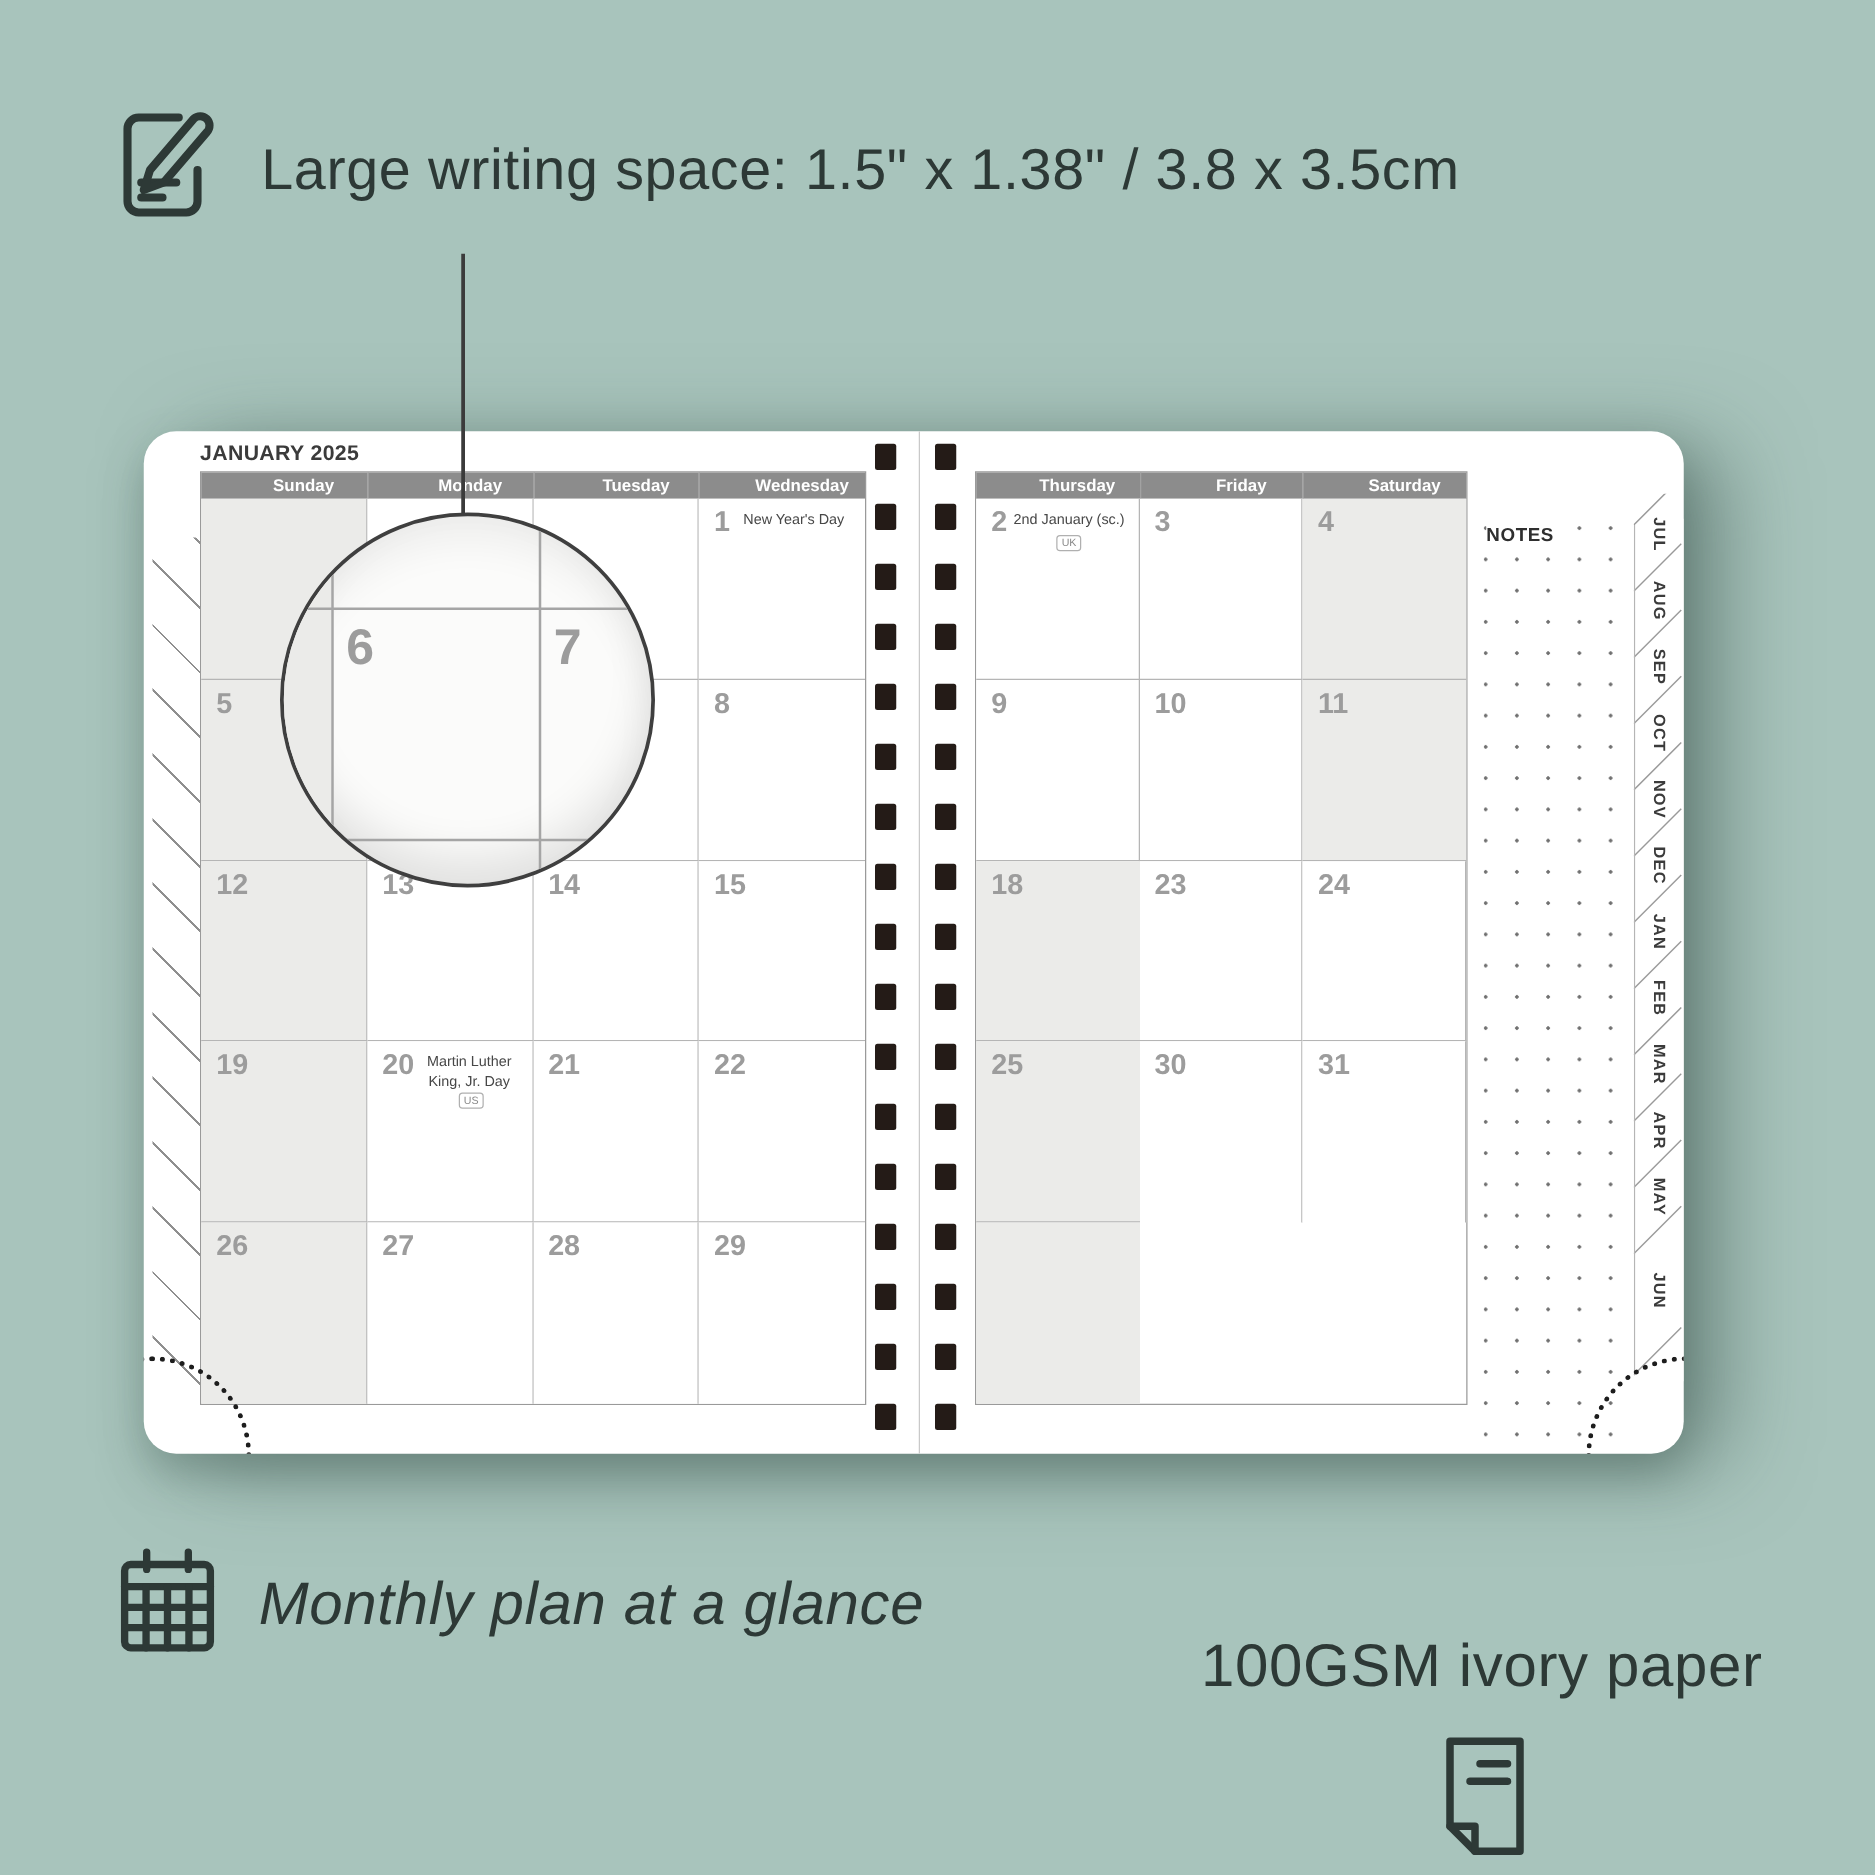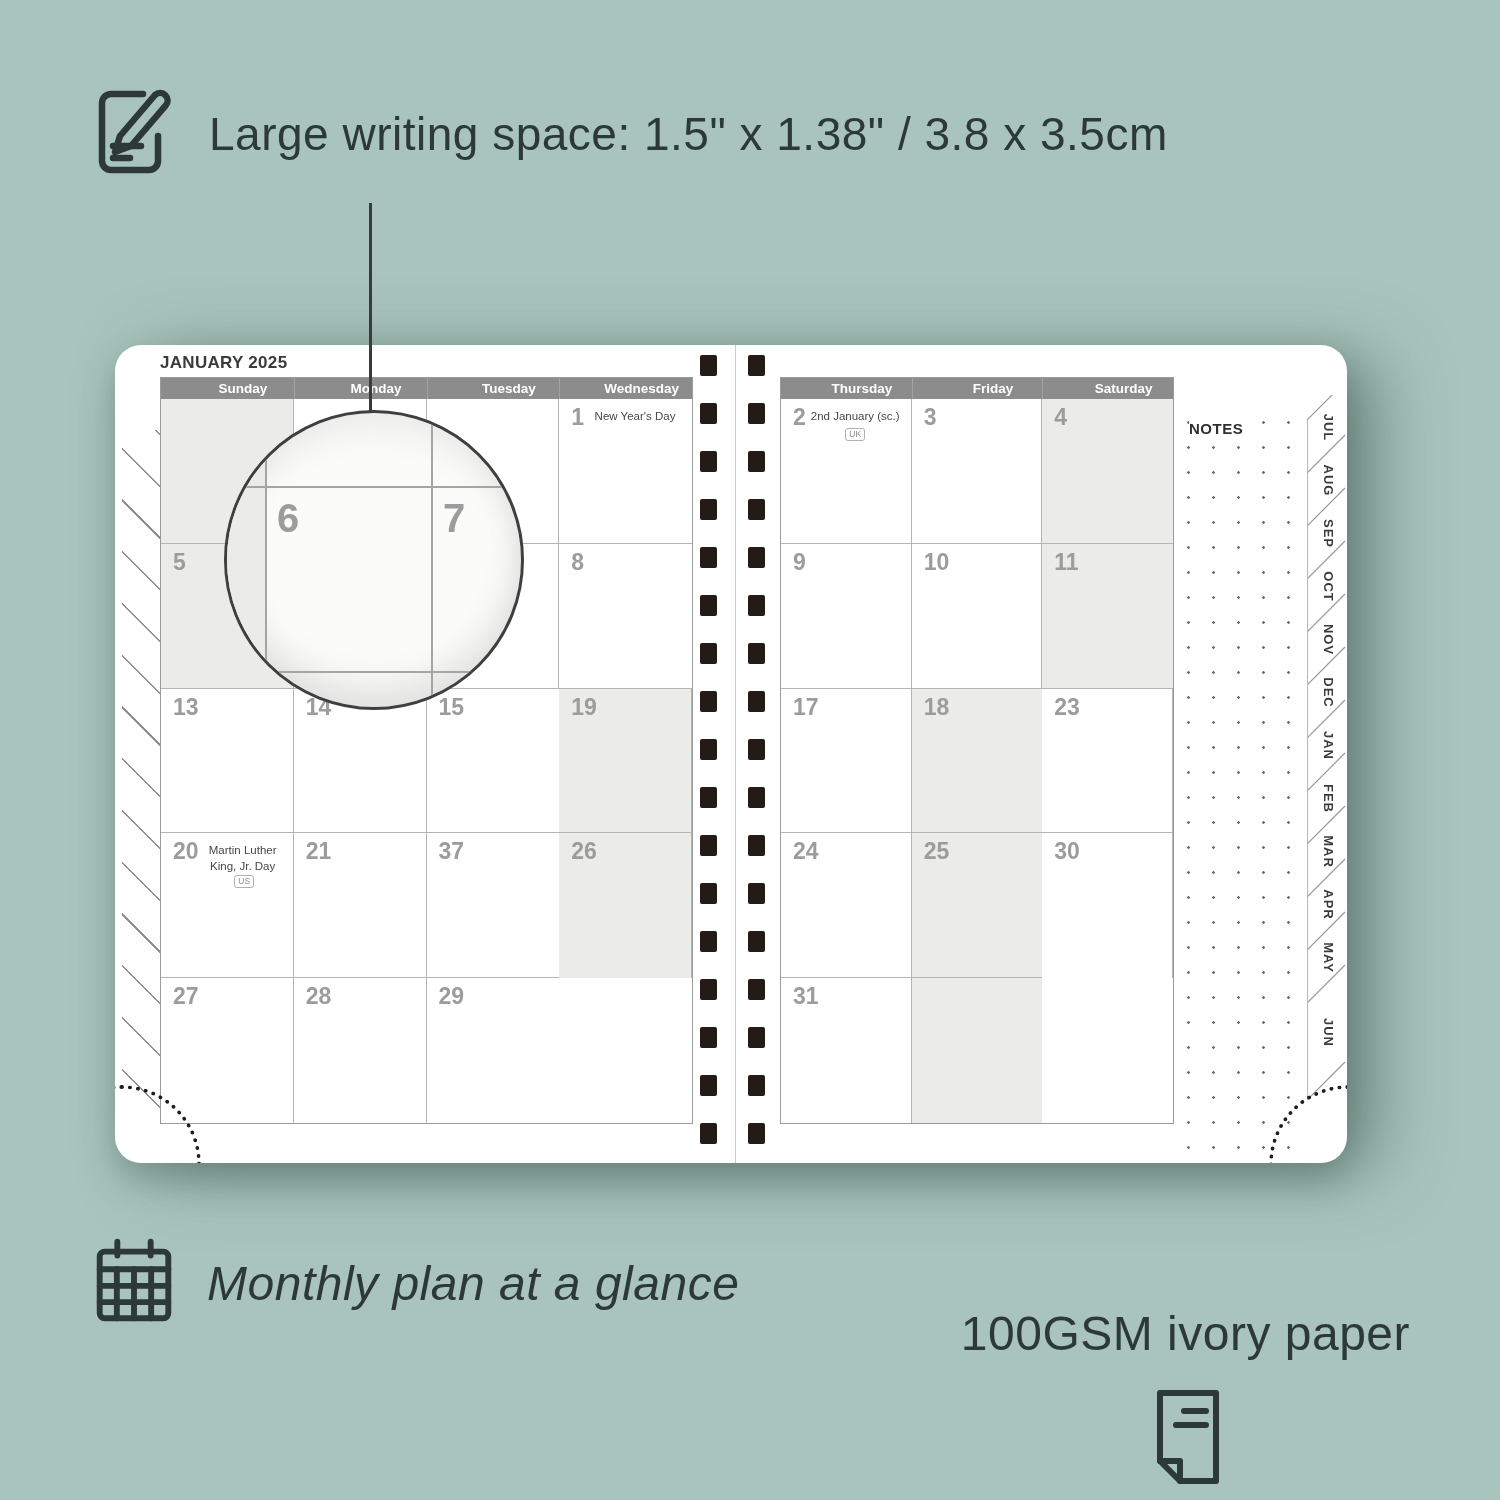--- a/index.html
+++ b/index.html
@@ -106,41 +106,44 @@
         </div>
         <div class="cal-cell">
           <span class="date">6</span>
         </div>
         <div class="cal-cell">
           <span class="date">7</span>
         </div>
         <div class="cal-cell no-r">
           <span class="date">8</span>
         </div>
+        <div class="cal-cell shaded">
+          <span class="date">12</span>
+        </div>
         <div class="cal-cell">
           <span class="date">13</span>
         </div>
         <div class="cal-cell">
           <span class="date">14</span>
         </div>
         <div class="cal-cell no-r">
           <span class="date">15</span>
         </div>
         <div class="cal-cell shaded">
           <span class="date">19</span>
         </div>
         <div class="cal-cell">
           <span class="date">20</span>
           <div class="holiday"><span>Martin Luther King, Jr. Day</span><span class="badge">US</span></div>
         </div>
         <div class="cal-cell">
           <span class="date">21</span>
         </div>
         <div class="cal-cell no-r">
-          <span class="date">37</span>
+          <span class="date">22</span>
         </div>
         <div class="cal-cell shaded no-b">
           <span class="date">26</span>
         </div>
         <div class="cal-cell no-b">
           <span class="date">27</span>
         </div>
         <div class="cal-cell no-b">
           <span class="date">28</span>
         </div>
@@ -163,23 +166,20 @@
           <span class="date">4</span>
         </div>
         <div class="cal-cell">
           <span class="date">9</span>
         </div>
         <div class="cal-cell">
           <span class="date">10</span>
         </div>
         <div class="cal-cell shaded no-r">
           <span class="date">11</span>
-        </div>
-        <div class="cal-cell">
-          <span class="date">17</span>
         </div>
         <div class="cal-cell shaded no-r">
           <span class="date">18</span>
         </div>
         <div class="cal-cell">
           <span class="date">23</span>
         </div>
         <div class="cal-cell">
           <span class="date">24</span>
         </div>

